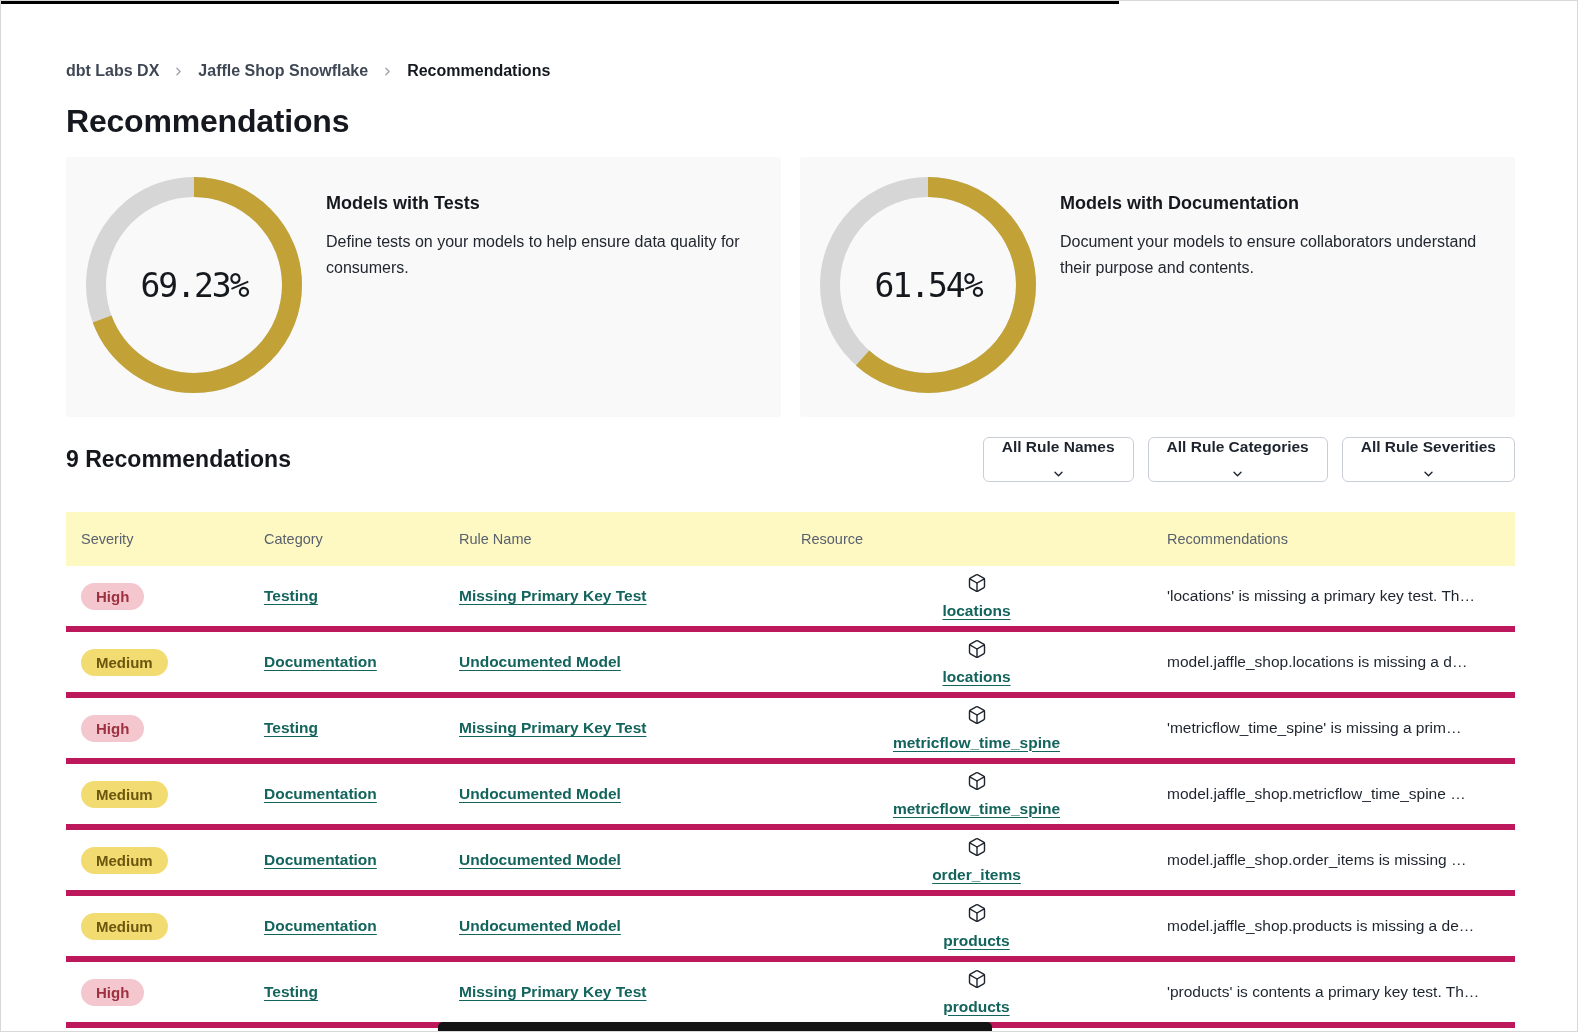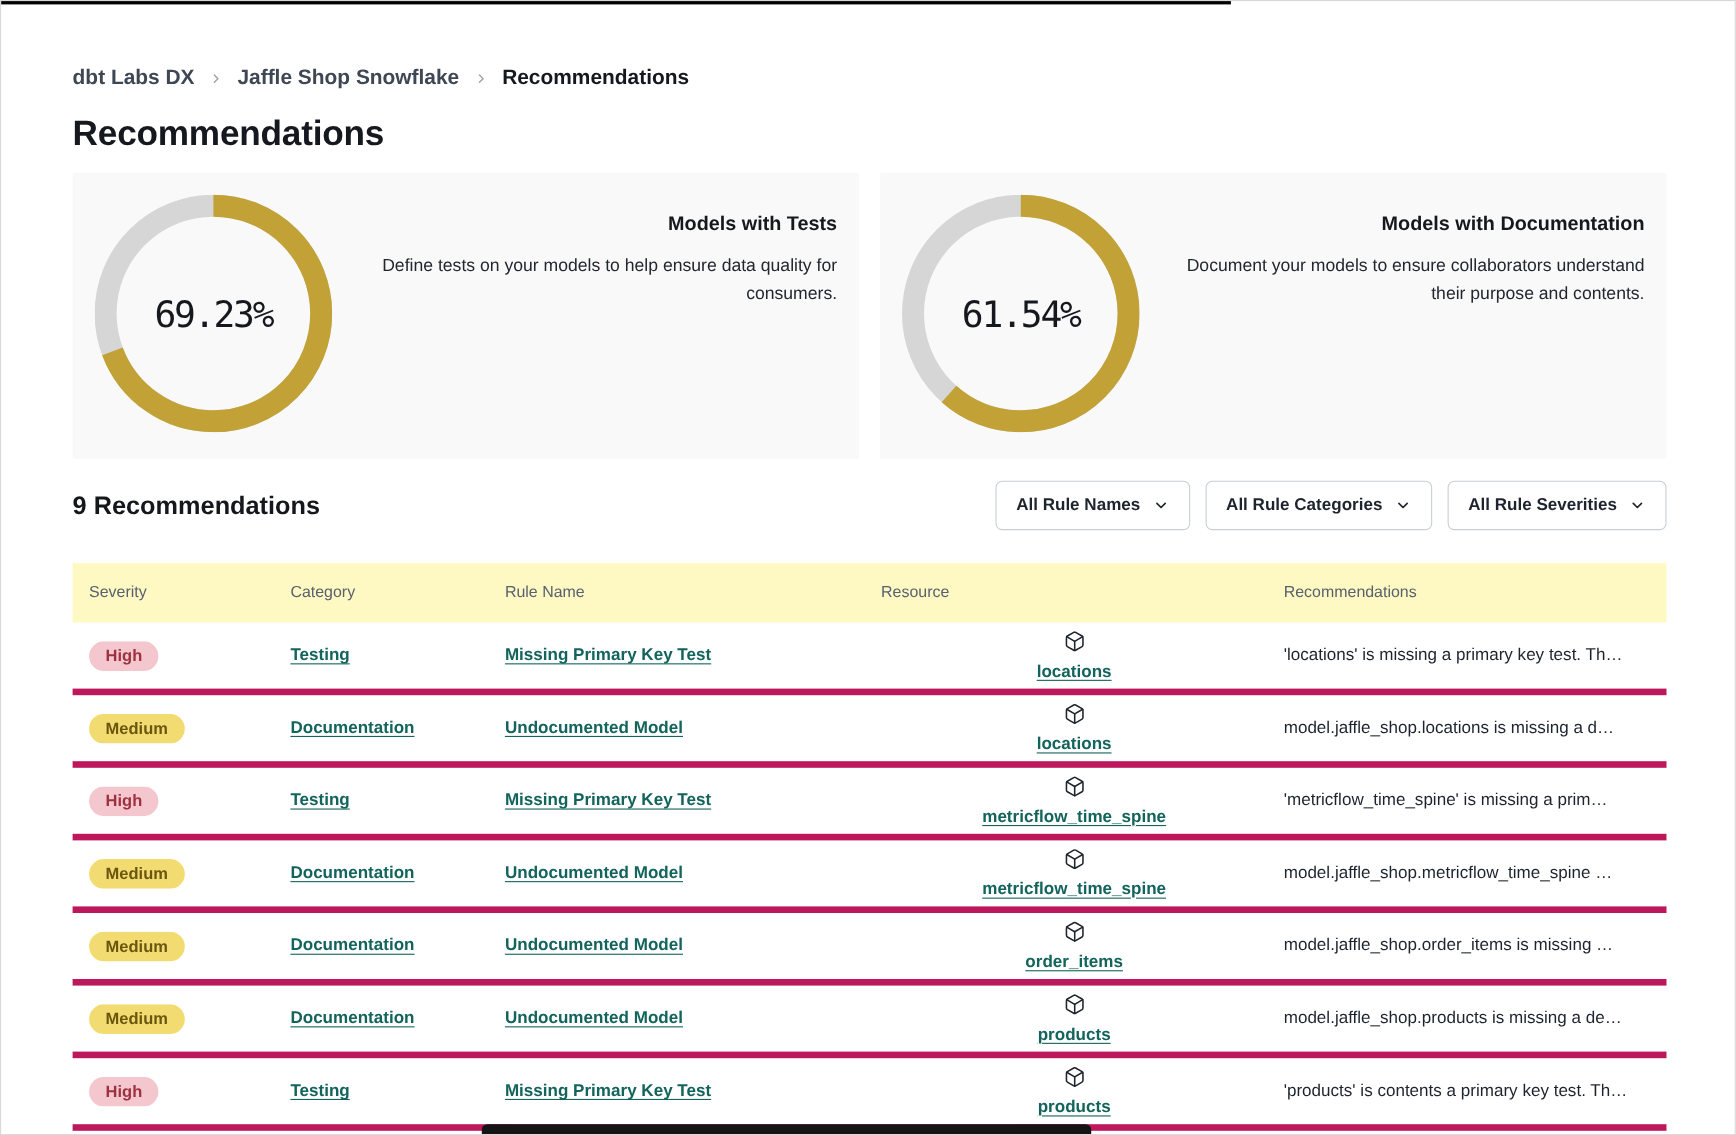--- a/index.html
+++ b/index.html
@@ -19,21 +19,21 @@
   .bottom-cut-bar {
     position: absolute; bottom: 0; left: 437px;
     width: 554px; height: 9px; background: #141414;
     border-radius: 5px 5px 0 0;
   }
   .content { padding: 58px 62px 0 65px; }
 
   
   .breadcrumb { display: flex; align-items: center; gap: 13px; height: 24px; }
   .crumb {
-    font-size: 19px; font-weight: 700; color: #3e4753;
+    font-size: 16px; font-weight: 700; color: #3e4753;
     text-decoration: none; cursor: pointer;
   }
   .crumb.current { color: #14181f; cursor: default; }
   .crumb-sep { display: flex; align-items: center; }
 
   
   .page-title {
     margin-top: 18px; font-size: 32px; font-weight: 600;
     line-height: 40px; color: #15181e; letter-spacing: -0.2px;
   }
@@ -44,33 +44,33 @@
     flex: 1; height: 260px; background: #f9f9f9; border-radius: 2px;
     padding: 20px; display: flex; gap: 24px; align-items: flex-start;
   }
   .donut-wrap { position: relative; width: 216px; height: 216px; flex-shrink: 0; }
   .donut-wrap svg { width: 216px; height: 216px; display: block; }
   .donut-label {
     position: absolute; inset: 0; display: flex; align-items: center; justify-content: center;
     font-family: "DejaVu Sans Mono", monospace; font-size: 33px; font-weight: 500;
     letter-spacing: -2px; color: #15181d;
   }
-  .card-text { padding-top: 16px; text-align: right; }
+  .card-text { padding-top: 16px; }
   .card-text h2 { font-size: 18px; font-weight: 700; color: #15181d; margin-bottom: 15px; }
   .card-text p { font-size: 16px; line-height: 1.62; color: #22272f; max-width: 455px; }
 
   
   .list-header { margin-top: 20px; display: flex; align-items: center; justify-content: space-between; }
   .rec-count { font-size: 23px; font-weight: 700; color: #14171c; }
   .filters { display: flex; gap: 14px; }
   .filter-btn {
     display: flex; align-items: center; gap: 11px;
     background: #fff; border: 1px solid #c9ced6; border-radius: 6px;
     height: 45px; padding: 0 18px; font-family: inherit;
-    font-size: 15.5px; font-weight: 600; color: #1d242e; cursor: pointer;
+    font-size: 15.5px; font-weight: 600; color: #1d242e; cursor: pointer; flex-direction: column;
   }
 
   
   .table { margin-top: 30px; width: 100%; }
   .thead, .trow {
     display: grid;
     grid-template-columns: 183px 195px 342px 366px 1fr;
     align-items: center;
   }
   .thead { background: #fef9c3; height: 54px; }

